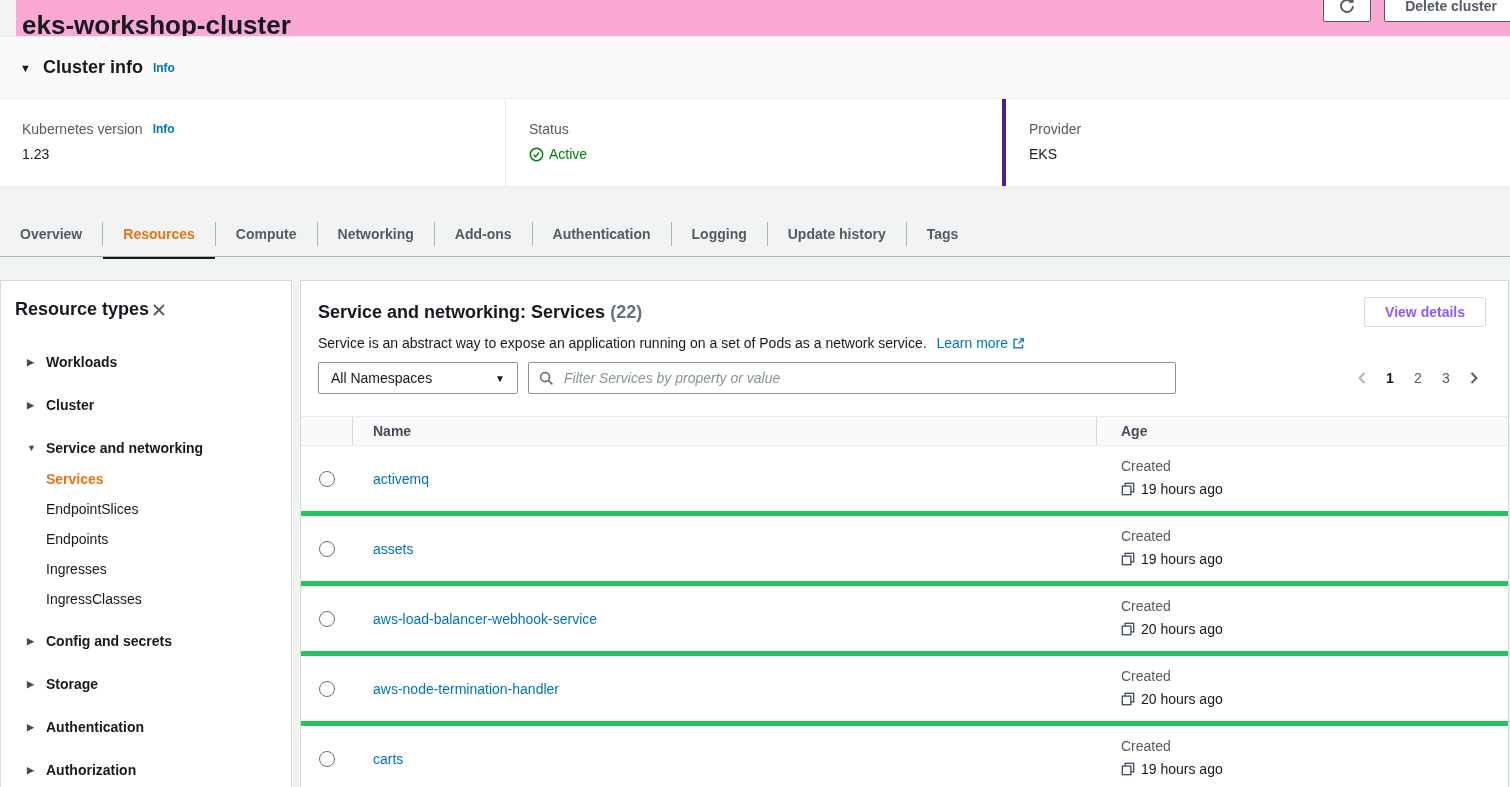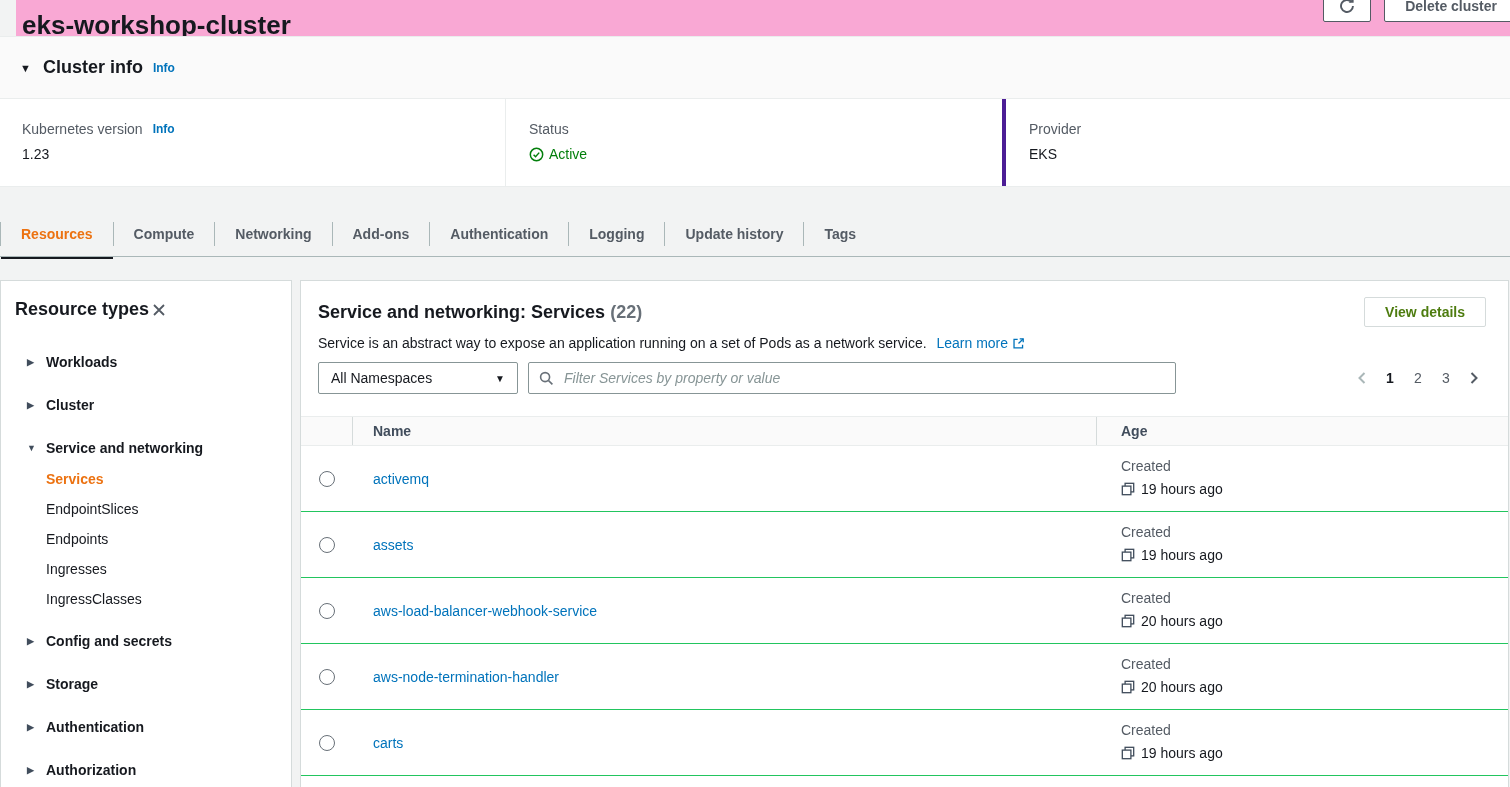--- a/index.html
+++ b/index.html
@@ -52,21 +52,21 @@
   .tree-caret{font-size:9px;color:#414d5c;width:19px;flex:0 0 19px;}
   .tree-children{margin-left:19px;margin-top:4px;margin-bottom:-4px;}
   .tree-child{display:flex;align-items:center;height:30px;font-size:14px;color:#16191f;cursor:pointer;}
   .tree-child.active{color:#ec7211;font-weight:bold;}
   
   .main-card{position:absolute;left:300px;top:280px;width:1209px;height:620px;background:#fff;
              border:1px solid #d5dbdb;box-sizing:border-box;}
   .panel-title{padding:20px 0 0 17px;font-size:18px;font-weight:bold;line-height:22px;}
   .panel-count{color:#687078;font-weight:bold;}
   .view-details-btn{position:absolute;top:16px;right:22px;height:30px;padding:4px 20px;border:1px solid #d5dbdb;
-                    border-radius:2px;background:#fff;color:#4d7c0f;font-weight:bold;font-size:14px;
+                    border-radius:2px;background:#fff;color:#8b5cf6;font-weight:bold;font-size:14px;
                     display:flex;align-items:center;}
   .panel-desc{margin:12px 0 0 17px;font-size:14px;color:#16191f;line-height:16px;}
   .learn-more{color:#0073bb;text-decoration:none;margin-left:6px;display:inline-flex;align-items:center;gap:4px;cursor:pointer;}
   .filter-row{position:absolute;left:17px;top:81px;right:20px;height:32px;display:flex;align-items:center;}
   .ns-select{width:200px;height:32px;box-sizing:border-box;border:1px solid #879596;border-radius:2px;
              display:flex;align-items:center;padding:0 12px;font-size:14px;color:#16191f;cursor:pointer;background:#fff;}
   .ns-caret{margin-left:auto;font-size:10px;color:#16191f;}
   .search-box{margin-left:10px;width:648px;height:32px;box-sizing:border-box;border:1px solid #879596;border-radius:2px;
               display:flex;align-items:center;padding:0 10px;background:#fff;}
   .search-box input{border:none;outline:none;flex:1;font-size:14px;margin-left:8px;color:#16191f;
@@ -78,21 +78,21 @@
   .pg-item.current{color:#16191f;font-weight:bold;}
   .pg-arrow{color:#545b64;}
   .pg-arrow.disabled{color:#aab7b8;cursor:default;}
   
   .svc-table{position:absolute;left:0;right:0;top:135px;}
   .thead{height:28px;background:#fafafa;border-top:1px solid #eaeded;border-bottom:1px solid #eaeded;
          display:flex;align-items:stretch;font-weight:bold;font-size:14px;color:#414d5c;}
   .th-sel{width:52px;border-right:1px solid #d5dbdb;box-sizing:border-box;}
   .th-name{width:744px;border-right:1px solid #d5dbdb;box-sizing:border-box;padding-left:20px;display:flex;align-items:center;}
   .th-age{flex:1;padding-left:24px;display:flex;align-items:center;}
-  .trow{height:65px;border-bottom:1px solid #22c55e;display:flex;}
+  .trow{height:65px;border-bottom:5px solid #22c55e;display:flex;}
   .cell-sel{width:52px;display:flex;align-items:center;justify-content:center;}
   .radio{width:14px;height:14px;border:1px solid #687078;border-radius:50%;background:#fff;cursor:pointer;}
   .cell-name{width:744px;box-sizing:border-box;padding-left:20px;display:flex;align-items:center;}
   .cell-name a{color:#0073bb;text-decoration:none;font-size:14px;cursor:pointer;}
   .cell-age{flex:1;box-sizing:border-box;padding:12px 0 0 24px;}
   .age-label{font-size:14px;color:#545b64;}
   .age-value{margin-top:7px;display:flex;align-items:center;gap:6px;font-size:14px;color:#16191f;}
   .copy-icon{color:#414d5c;cursor:pointer;}
 </style>
 </head>
@@ -140,20 +140,21 @@
       </div>
     </div>
     <div class="ci-col ci-col3">
       <div class="ci-label">Provider</div>
       <div class="ci-value">EKS</div>
     </div>
   </div>
 </div>
 
 <div class="tabs">
+  <div class="tab">Overview</div>
   <div class="tab-divider"></div>
   <div class="tab active">Resources</div>
   <div class="tab-divider"></div>
   <div class="tab">Compute</div>
   <div class="tab-divider"></div>
   <div class="tab">Networking</div>
   <div class="tab-divider"></div>
   <div class="tab">Add-ons</div>
   <div class="tab-divider"></div>
   <div class="tab">Authentication</div>

